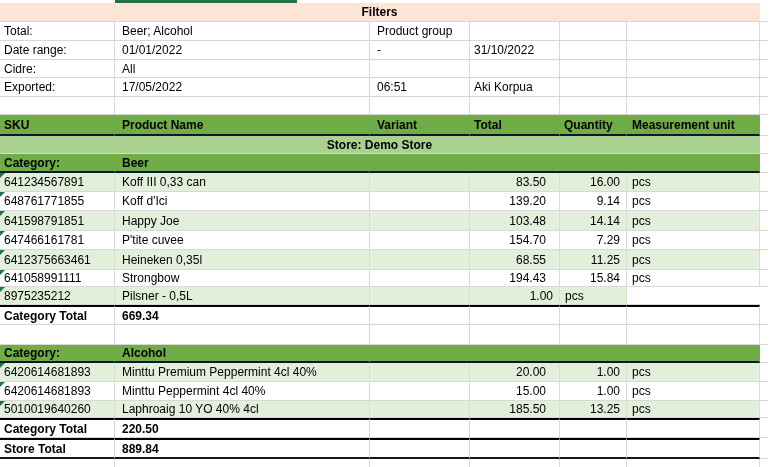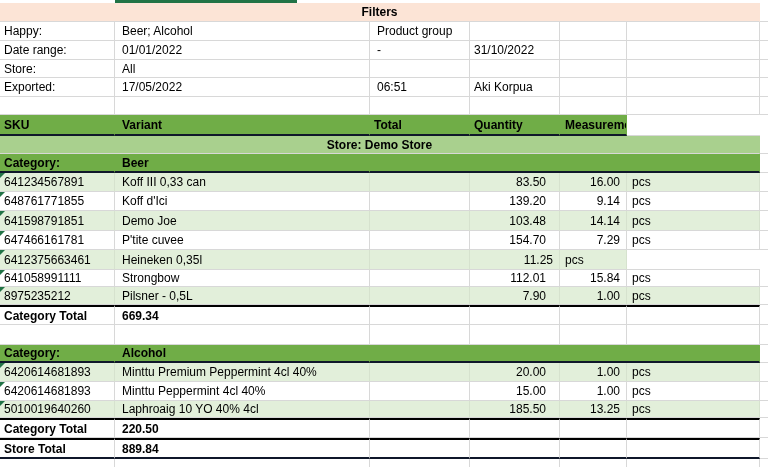--- a/index.html
+++ b/index.html
@@ -73,39 +73,39 @@
 
 <div id="sheet">
   <div id="topbar"></div>
 
   <div class="row" style="height:19px">
     <div class="cell b center span6 fill-banner">Filters</div>
     <div class="cell marg"></div>
   </div>
 
   <div class="row" style="height:19px">
-    <div class="cell">Happy:</div>
+    <div class="cell">Total:</div>
     <div class="cell variant">Beer; Alcohol</div>
     <div class="cell name">Product group</div>
     <div class="cell"></div>
     <div class="cell"></div>
     <div class="cell"></div>
     <div class="cell marg"></div>
   </div>
   <div class="row" style="height:19px">
     <div class="cell">Date range:</div>
     <div class="cell name">01/01/2022</div>
     <div class="cell variant">-</div>
     <div class="cell">31/10/2022</div>
     <div class="cell"></div>
     <div class="cell"></div>
     <div class="cell marg"></div>
   </div>
   <div class="row" style="height:18px">
-    <div class="cell">Store:</div>
+    <div class="cell">Cidre:</div>
     <div class="cell name">All</div>
     <div class="cell variant"></div>
     <div class="cell"></div>
     <div class="cell"></div>
     <div class="cell"></div>
     <div class="cell marg"></div>
   </div>
   <div class="row" style="height:19px">
     <div class="cell">Exported:</div>
     <div class="cell name">17/05/2022</div>
@@ -121,20 +121,21 @@
     <div class="cell"></div>
     <div class="cell"></div>
     <div class="cell"></div>
     <div class="cell"></div>
     <div class="cell"></div>
     <div class="cell marg"></div>
   </div>
 
   <div class="row" style="height:21px">
     <div class="cell b fill-green bb">SKU</div>
+    <div class="cell b name fill-green bb">Product Name</div>
     <div class="cell b variant fill-green bb">Variant</div>
     <div class="cell b fill-green bb">Total</div>
     <div class="cell b fill-green bb">Quantity</div>
     <div class="cell b unit fill-green bb">Measurement unit</div>
     <div class="cell marg"></div>
   </div>
 
   <div class="row" style="height:18px">
     <div class="cell b center span6 fill-band">Store: Demo Store</div>
     <div class="cell marg"></div>
@@ -169,21 +170,21 @@
     <div class="cell num total">139.20</div>
     <div class="cell num qty">9.14</div>
     <div class="cell unit">pcs</div>
     <div class="cell marg"></div>
   </div>
   <div class="row" style="height:20px">
     <div class="cell skucell fill-stripe">
         <span class="tri"></span>
         <span>641598791851</span>
       </div>
-    <div class="cell name fill-stripe">Demo Joe</div>
+    <div class="cell name fill-stripe">Happy Joe</div>
     <div class="cell variant fill-stripe"></div>
     <div class="cell num total fill-stripe">103.48</div>
     <div class="cell num qty fill-stripe">14.14</div>
     <div class="cell unit fill-stripe">pcs</div>
     <div class="cell marg"></div>
   </div>
   <div class="row" style="height:19px">
     <div class="cell skucell">
         <span class="tri"></span>
         <span>647466161781</span>
@@ -195,44 +196,44 @@
     <div class="cell unit">pcs</div>
     <div class="cell marg"></div>
   </div>
   <div class="row" style="height:20px">
     <div class="cell skucell fill-stripe">
         <span class="tri"></span>
         <span>6412375663461</span>
       </div>
     <div class="cell name fill-stripe">Heineken 0,35l</div>
     <div class="cell variant fill-stripe"></div>
+    <div class="cell num total fill-stripe">68.55</div>
     <div class="cell num qty fill-stripe">11.25</div>
     <div class="cell unit fill-stripe">pcs</div>
     <div class="cell marg"></div>
   </div>
   <div class="row" style="height:17px">
     <div class="cell skucell">
         <span class="tri"></span>
         <span>641058991111</span>
       </div>
     <div class="cell name">Strongbow</div>
     <div class="cell variant"></div>
-    <div class="cell num total">112.01</div>
+    <div class="cell num total">194.43</div>
     <div class="cell num qty">15.84</div>
     <div class="cell unit">pcs</div>
     <div class="cell marg"></div>
   </div>
   <div class="row" style="height:18px">
     <div class="cell skucell fill-stripe">
         <span class="tri"></span>
         <span>8975235212</span>
       </div>
     <div class="cell name fill-stripe">Pilsner - 0,5L</div>
     <div class="cell variant fill-stripe"></div>
-    <div class="cell num total fill-stripe">7.90</div>
     <div class="cell num qty fill-stripe">1.00</div>
     <div class="cell unit fill-stripe">pcs</div>
     <div class="cell marg"></div>
   </div>
 
   <div class="row" style="height:20px">
     <div class="cell b bt">Category Total</div>
     <div class="cell b name bt">669.34</div>
     <div class="cell variant bt"></div>
     <div class="cell bt"></div>

